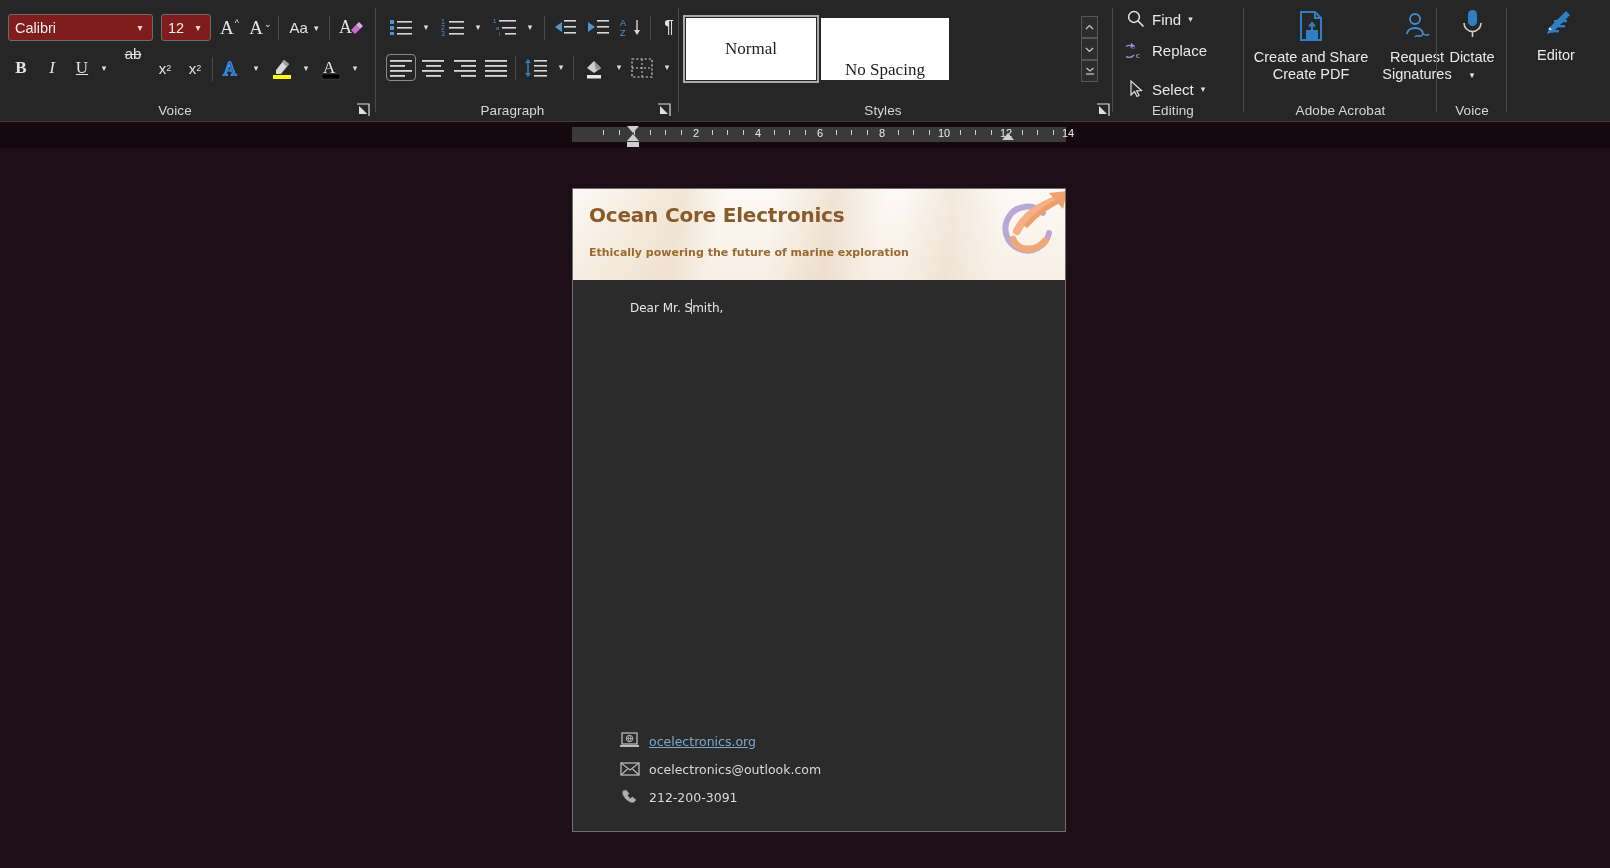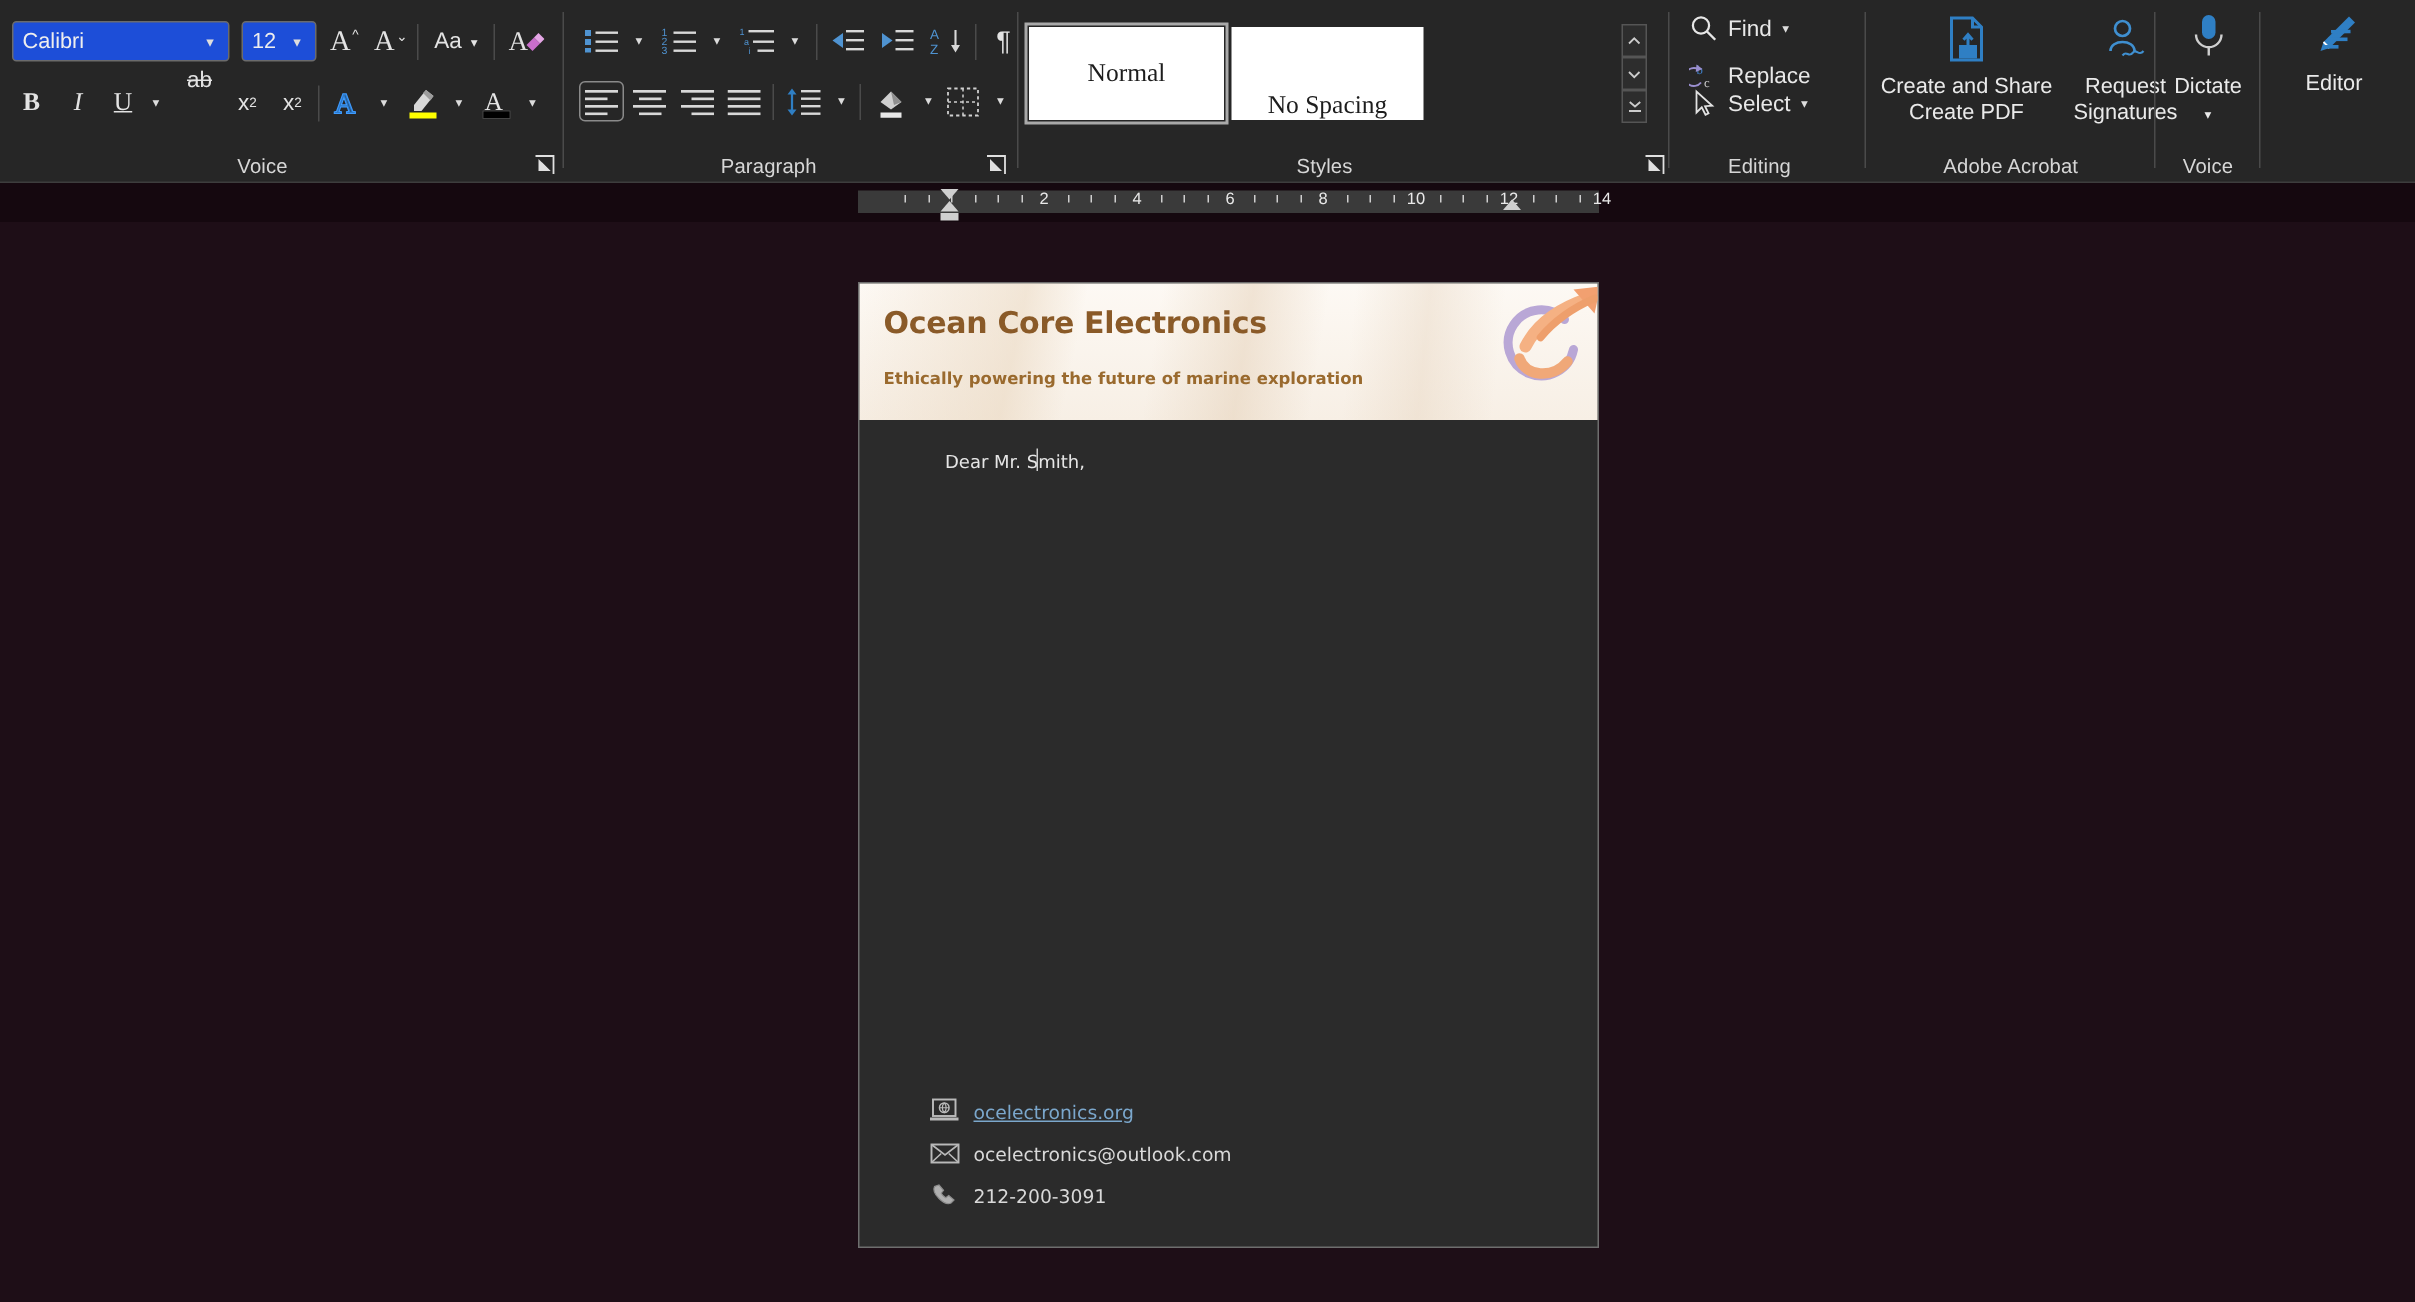--- a/index.html
+++ b/index.html
@@ -51,21 +51,21 @@
     position: absolute;
     width: 14px; height: 22px;
     display: flex; align-items: center; justify-content: center;
     cursor: pointer; color: #dcdcdc;
     font-size: 9px;
   }
 
   
   .combo {
     position: absolute;
-    background: #1d4ed8;
+    background: #7f1d1d;
     border: 1px solid #6b6b6b;
     border-radius: 3px;
     color: #eee;
     font-size: 14.5px;
     display: flex; align-items: center;
     padding-left: 6px;
     cursor: text;
   }
   .combo .cb-caret {
     position: absolute; right: 4px; top: 0; bottom: 0;
@@ -516,21 +516,21 @@
     <div class="edit-item" style="left:8px;top:37px;">
       <svg width="20" height="20" viewBox="0 0 20 20">
         <text x="5" y="9" font-size="8.5" fill="#3f7fc7" font-family="Liberation Serif, serif">b</text>
         <text x="10" y="18" font-size="8.5" fill="#cfcfcf" font-family="Liberation Serif, serif">c</text>
         <path d="M6 6 A6 6 0 1 0 8 15" fill="none" stroke="#9a8fd0" stroke-width="1.3"></path>
         <polygon points="5,3 9,6 4.5,8" fill="#9a8fd0"></polygon>
       </svg>
       <span class="lbl">Replace</span>
     </div>
 
-    <div class="edit-item" style="left:8px;top:56px;">
+    <div class="edit-item" style="left:8px;top:76px;">
       <svg width="20" height="20" viewBox="0 0 20 20">
         <path d="M5 2 L5 16 L8.5 12.5 L11 17.5 L13 16.5 L10.7 11.8 L15.5 11.5 Z" fill="none" stroke="#e2e2e2" stroke-width="1.2"></path>
       </svg>
       <span class="lbl">Select</span>
       <span class="ecar">▾</span>
     </div>
 
     <div class="group-label" style="left:0;width:110px">Editing</div>
   </div>
   <div class="group-sep" style="left:1243px;top:8px;height:104px"></div>

